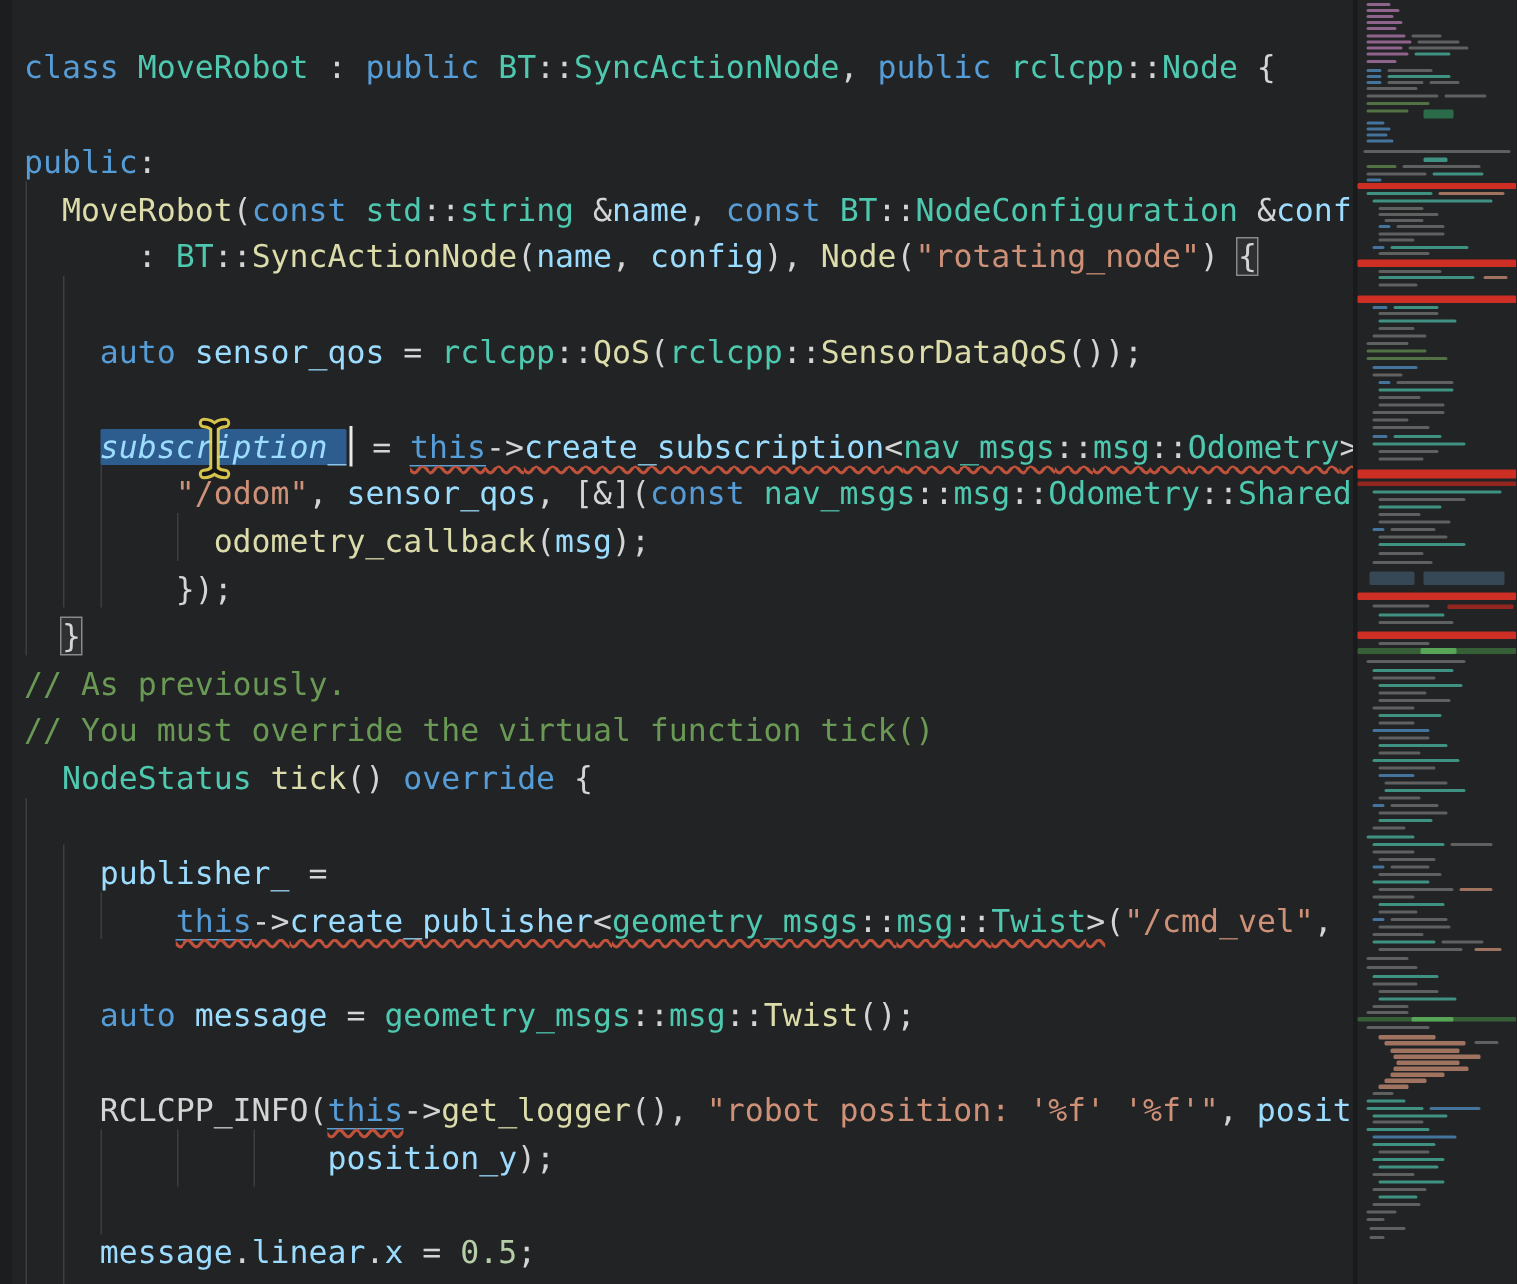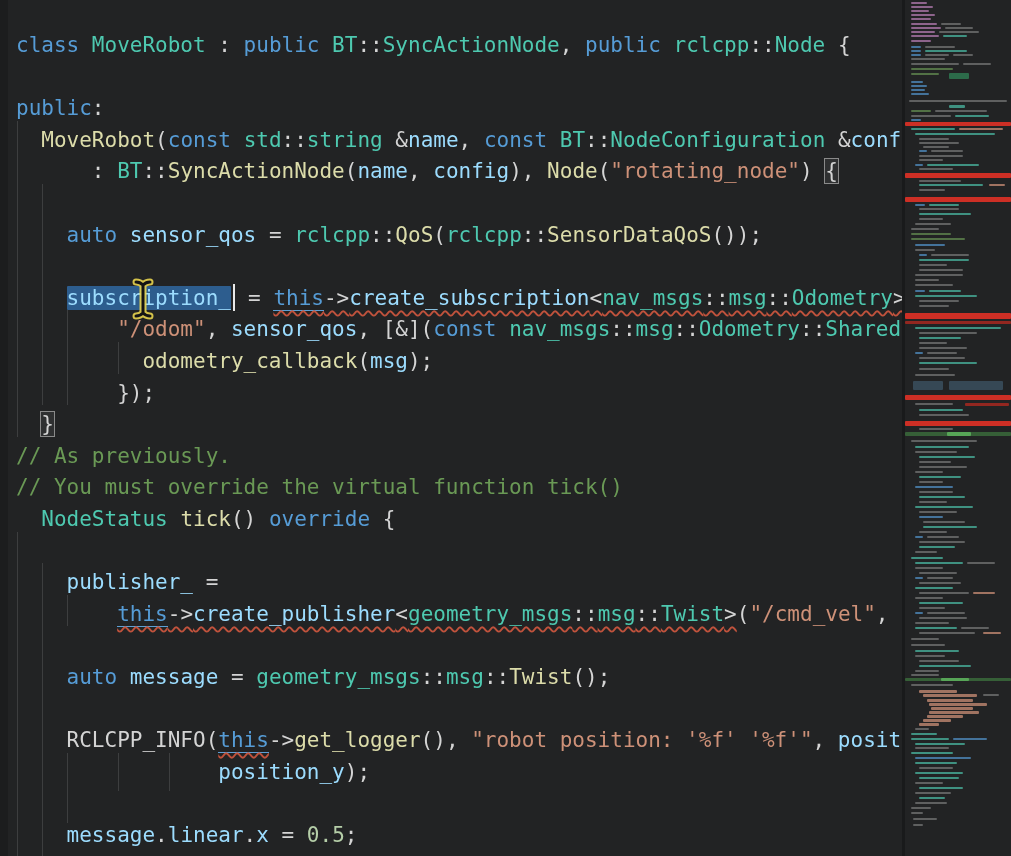--- a/index.html
+++ b/index.html
@@ -24,21 +24,21 @@
   .tk-c{color:#6A9955;}
   .tk-n{color:#B5CEA8;}
   .tk-p{color:#D4D4D4;}
   .sq{
     text-decoration-line:underline;text-decoration-style:wavy;
     text-decoration-color:#c0523c;text-decoration-thickness:1.7px;
     text-underline-offset:5px;text-decoration-skip-ink:none;
   }
   .u{border-bottom:1.6px solid #5d9fd4;}
   .bm{outline:1px solid #8a8a8a;background:rgba(220,220,220,.07);}
-  .sel{background:#2d5d8e;border-radius:1px;}
+  .sel{background:#2d5d8e;border-radius:1px;font-style:italic;}
   .caret{display:inline-block;width:2.5px;height:27px;background:#e9e9e9;vertical-align:-6px;margin-left:2px;}
   .guide{position:absolute;width:1px;background:#3d3e3f;}
   .minimap{
     position:absolute;top:0;right:0;width:106px;height:856px;
     background:#222324;border-left:3px solid #191a1b;box-sizing:content-box;
   }
   .mseg{position:absolute;border-radius:1px;}
   .ibeam{position:absolute;left:129px;top:277px;width:28px;height:44px;pointer-events:none;}
 </style>
 </head>

